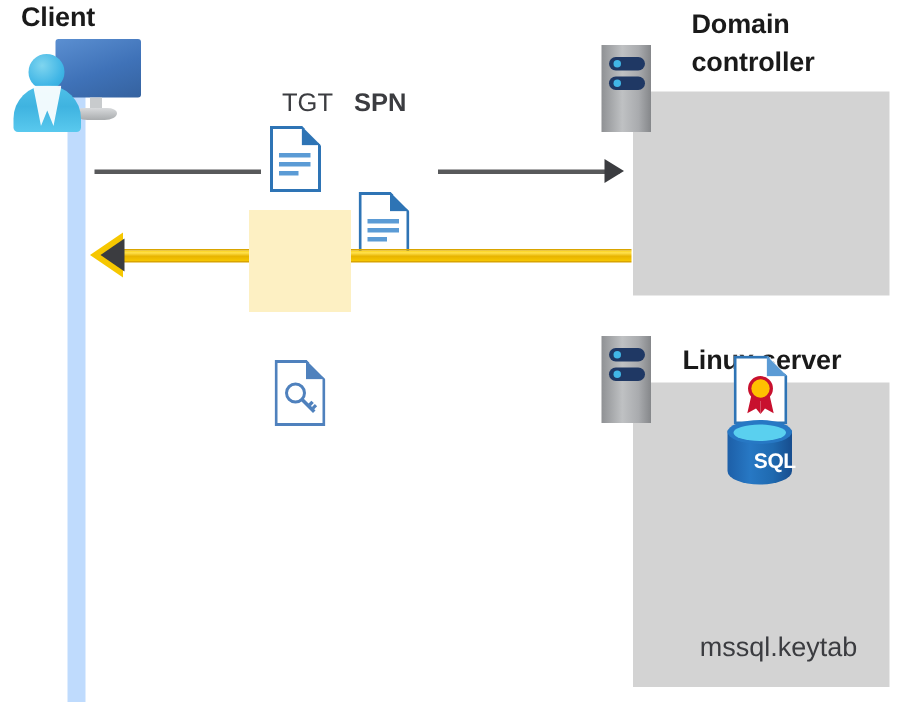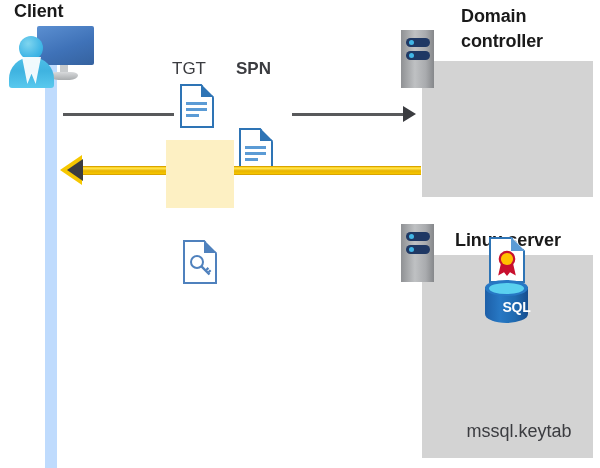--- a/index.html
+++ b/index.html
@@ -243,21 +243,21 @@
   .doc .ln.l2 { top: 24px; width: 21px; }
   .doc .ln.l3 { top: 30px; width: 13px; }
 
   .doc-tgt { left: 180px; top: 84px; }
   .doc-spn { left: 239px; top: 84px; }
   .lbl-doc {
     font-size: 17px;
     color: #3b3c40;
     line-height: 20px;
   }
-  .lbl-tgt { left: 172px; top: 59px; }
+  .lbl-tgt { left: 188px; top: 59px; }
   .lbl-spn { left: 236px; top: 59px; font-weight: bold; }
 
   
   .doc-key { left: 183px; top: 152px; }
   .doc-key .page {
     border-color: #4f81bd;
   }
   .doc-key .fold { background: #4f81bd; }
   .key-glyph {
     position: absolute;

